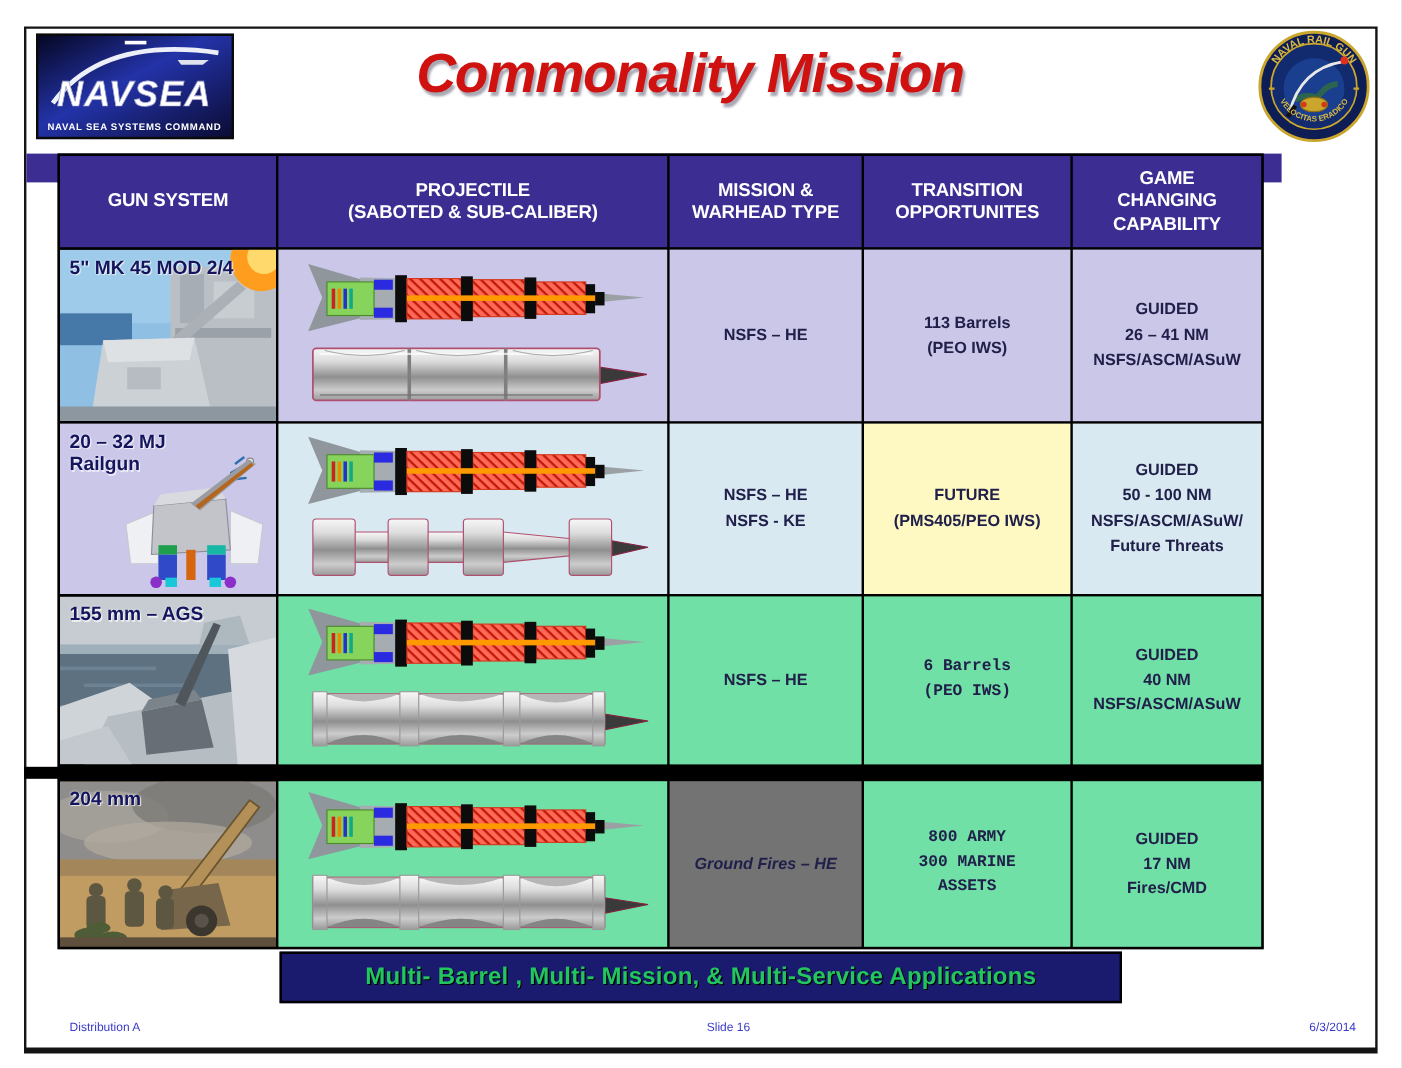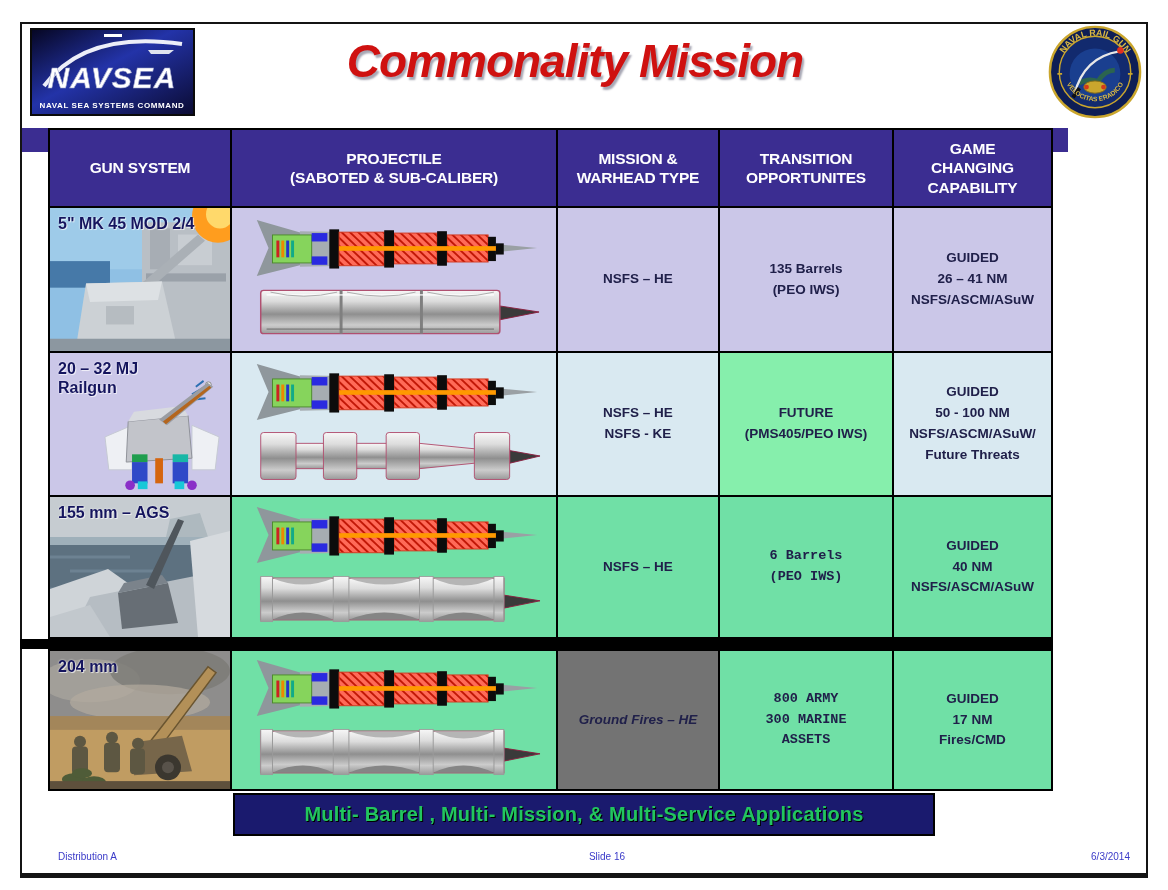--- a/index.html
+++ b/index.html
@@ -269,21 +269,21 @@
     </div>
     <div class="projcell" style="background-color: rgb(203, 199, 232);">
       <svg viewBox="0 0 300 60" preserveAspectRatio="none">
           <use href="#sym-cutaway"></use>
         </svg>
       <svg viewBox="0 0 300 62" preserveAspectRatio="none">
           <use href="#sym-sabot-a"></use>
         </svg>
     </div>
     <div class="dcell" style="background-color: rgb(203, 199, 232);">NSFS – HE</div>
-    <div class="dcell" style="background-color: rgb(203, 199, 232);">135 Barrels
+    <div class="dcell" style="background-color: rgb(203, 199, 232);">113 Barrels
 (PEO IWS)</div>
     <div class="dcell" style="background-color: rgb(203, 199, 232);">GUIDED
 26 – 41 NM
 NSFS/ASCM/ASuW</div>
 
     <div class="guncell" style="background-color: rgb(203, 199, 232);">
       <svg class="railgun-cad" viewBox="0 0 130 120">
           <use href="#sym-gun-railgun"></use>
         </svg>
       <span class="gunlabel">20 – 32 MJ
@@ -292,21 +292,21 @@
     <div class="projcell" style="background-color: rgb(217, 233, 241);">
       <svg viewBox="0 0 300 60" preserveAspectRatio="none">
           <use href="#sym-cutaway"></use>
         </svg>
       <svg viewBox="0 0 300 62" preserveAspectRatio="none">
           <use href="#sym-sabot-b"></use>
         </svg>
     </div>
     <div class="dcell" style="background-color: rgb(217, 233, 241);">NSFS – HE
 NSFS - KE</div>
-    <div class="dcell" style="background-color: #86efac;">FUTURE
+    <div class="dcell" style="background-color: #fef9c3;">FUTURE
 (PMS405/PEO IWS)</div>
     <div class="dcell" style="background-color: rgb(217, 233, 241);">GUIDED
 50 - 100 NM
 NSFS/ASCM/ASuW/
 Future Threats</div>
 
     <div class="guncell">
       <svg class="photo" preserveAspectRatio="none">
           <use href="#sym-gun-ags"></use>
         </svg>

